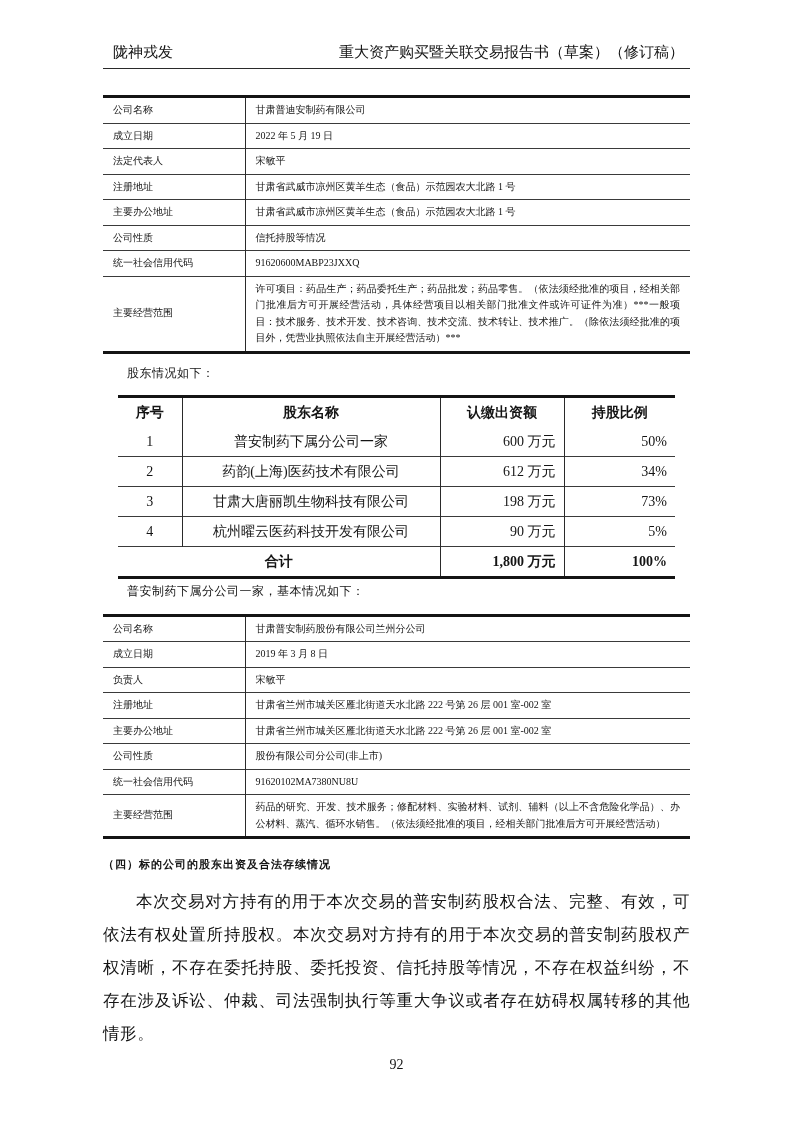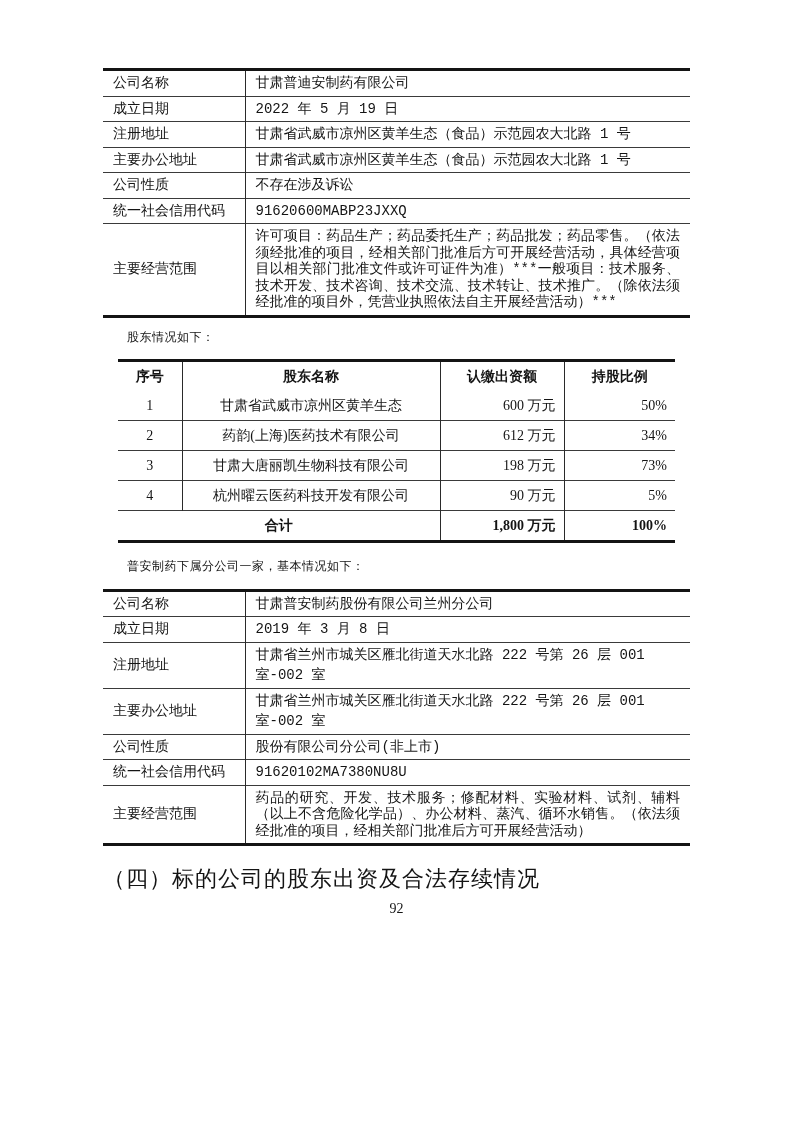--- a/index.html
+++ b/index.html
@@ -18,23 +18,22 @@
     display: flex; justify-content: space-between; align-items: flex-end;
     border-bottom: 1px solid #2a2a2a;
     padding: 0 6px 5px 10px;
     font-size: 15px; line-height: 21px;
   }
 
   
   table.info-table {
     width: 100%; border-collapse: collapse;
     border-top: 3px solid #141414; border-bottom: 3px solid #141414;
-    font-size: 14px;
+    font-size: 10px;
     table-layout: fixed;
-    font-family: Liberation Mono, monospace;
   }
   table.info-table { margin-top: 26px; }
   table.info-table tr { border-bottom: 1px solid #3a3a3a; }
   table.info-table tr:last-child { border-bottom: none; }
   table.info-table td { padding: 2px 10px; line-height: 20.5px; vertical-align: middle; }
   table.info-table td.lbl { width: 142px; border-right: 1px solid #2a2a2a; }
   table.info-table td.big { line-height: 16.5px; padding-top: 4px; padding-bottom: 4px; text-align: justify; }
 
   
   .intro { font-size: 12px; line-height: 21px; text-indent: 2em; margin: 9px 0 0 0; letter-spacing: 0.5px; }
@@ -56,56 +55,64 @@
   table.sh-table th { font-weight: bold; text-align: center; padding-top: 4px; padding-bottom: 4px; }
   table.sh-table .v-div { border-right: 1px solid #2a2a2a; }
   table.sh-table td.center { text-align: center; }
   table.sh-table td.num { text-align: right; padding-right: 8px; }
   table.sh-table tr.total td { font-weight: bold; }
 
   
   .section-heading {
     margin: 18px 0 0 0;
     font-family: "Liberation Sans", "DejaVu Sans", sans-serif;
-    font-weight: normal; font-size: 22px; letter-spacing: 1px;
+    font-weight: bold; font-size: 11px; letter-spacing: 1px;
   }
   .body-para {
     margin: 13px 0 0 0;
     font-size: 16.5px; line-height: 33px;
     text-align: justify; text-indent: 2em; letter-spacing: 0.6px;
   }
   .page-number { text-align: center; font-size: 14px; margin-top: 7px; }
 </style>
 </head>
 <body>
 
 <div class="page">
 
+  <div class="doc-header">
+    <span>陇神戎发</span>
+    <span>重大资产购买暨关联交易报告书（草案）（修订稿）</span>
+  </div>
 
   <table class="info-table">
     <tbody>
       <tr>
         <td class="lbl">公司名称</td>
         <td>甘肃普迪安制药有限公司</td>
       </tr>
       <tr>
         <td class="lbl">成立日期</td>
         <td>2022 年 5 月 19 日</td>
       </tr>
       <tr>
+        <td class="lbl">法定代表人</td>
+        <td>宋敏平</td>
+      </tr>
+      <tr>
         <td class="lbl">注册地址</td>
         <td>甘肃省武威市凉州区黄羊生态（食品）示范园农大北路 1 号</td>
       </tr>
       <tr>
         <td class="lbl">主要办公地址</td>
         <td>甘肃省武威市凉州区黄羊生态（食品）示范园农大北路 1 号</td>
       </tr>
       <tr>
         <td class="lbl">公司性质</td>
-        <td>不存在涉及诉讼</td>
+        <td>信托持股等情况</td>
       </tr>
       <tr>
         <td class="lbl">统一社会信用代码</td>
         <td>91620600MABP23JXXQ</td>
       </tr>
       <tr>
         <td class="lbl">主要经营范围</td>
         <td class="big">许可项目：药品生产；药品委托生产；药品批发；药品零售。（依法须经批准的项目，经相关部门批准后方可开展经营活动，具体经营项目以相关部门批准文件或许可证件为准）***一般项目：技术服务、技术开发、技术咨询、技术交流、技术转让、技术推广。（除依法须经批准的项目外，凭营业执照依法自主开展经营活动）***</td>
       </tr>
     </tbody>
@@ -124,21 +131,21 @@
       <tr>
         <th class="v-div">序号</th>
         <th class="v-div">股东名称</th>
         <th class="v-div">认缴出资额</th>
         <th>持股比例</th>
       </tr>
     </thead>
     <tbody>
       <tr>
         <td class="center v-div">1</td>
-        <td class="center v-div">甘肃省武威市凉州区黄羊生态</td>
+        <td class="center v-div">普安制药下属分公司一家</td>
         <td class="num v-div">600 万元</td>
         <td class="num">50%</td>
       </tr>
       <tr>
         <td class="center v-div">2</td>
         <td class="center v-div">药韵(上海)医药技术有限公司</td>
         <td class="num v-div">612 万元</td>
         <td class="num">34%</td>
       </tr>
       <tr>
@@ -154,33 +161,37 @@
         <td class="num">5%</td>
       </tr>
       <tr class="total">
         <td colspan="2" class="center v-div">合计</td>
         <td class="num v-div">1,800 万元</td>
         <td class="num">100%</td>
       </tr>
     </tbody>
   </table>
 
-  <p class="intro" style="margin-top:13px">普安制药下属分公司一家，基本情况如下：</p>
+  <p class="intro" style="margin-top:2px">普安制药下属分公司一家，基本情况如下：</p>
 
   <table class="info-table" style="margin-top:12px">
     <tbody>
       <tr>
         <td class="lbl">公司名称</td>
         <td>甘肃普安制药股份有限公司兰州分公司</td>
       </tr>
       <tr>
         <td class="lbl">成立日期</td>
         <td>2019 年 3 月 8 日</td>
       </tr>
       <tr>
+        <td class="lbl">负责人</td>
+        <td>宋敏平</td>
+      </tr>
+      <tr>
         <td class="lbl">注册地址</td>
         <td>甘肃省兰州市城关区雁北街道天水北路 222 号第 26 层 001 室-002 室</td>
       </tr>
       <tr>
         <td class="lbl">主要办公地址</td>
         <td>甘肃省兰州市城关区雁北街道天水北路 222 号第 26 层 001 室-002 室</td>
       </tr>
       <tr>
         <td class="lbl">公司性质</td>
         <td>股份有限公司分公司(非上市)</td>
@@ -190,16 +201,17 @@
         <td>91620102MA7380NU8U</td>
       </tr>
       <tr>
         <td class="lbl">主要经营范围</td>
         <td class="big">药品的研究、开发、技术服务；修配材料、实验材料、试剂、辅料（以上不含危险化学品）、办公材料、蒸汽、循环水销售。（依法须经批准的项目，经相关部门批准后方可开展经营活动）</td>
       </tr>
     </tbody>
   </table>
 
   <h3 class="section-heading">（四）标的公司的股东出资及合法存续情况</h3>
+  <p class="body-para">本次交易对方持有的用于本次交易的普安制药股权合法、完整、有效，可依法有权处置所持股权。本次交易对方持有的用于本次交易的普安制药股权产权清晰，不存在委托持股、委托投资、信托持股等情况，不存在权益纠纷，不存在涉及诉讼、仲裁、司法强制执行等重大争议或者存在妨碍权属转移的其他情形。</p>
 
   <div class="page-number">92</div>
 
 </div>
 
 </body></html>

